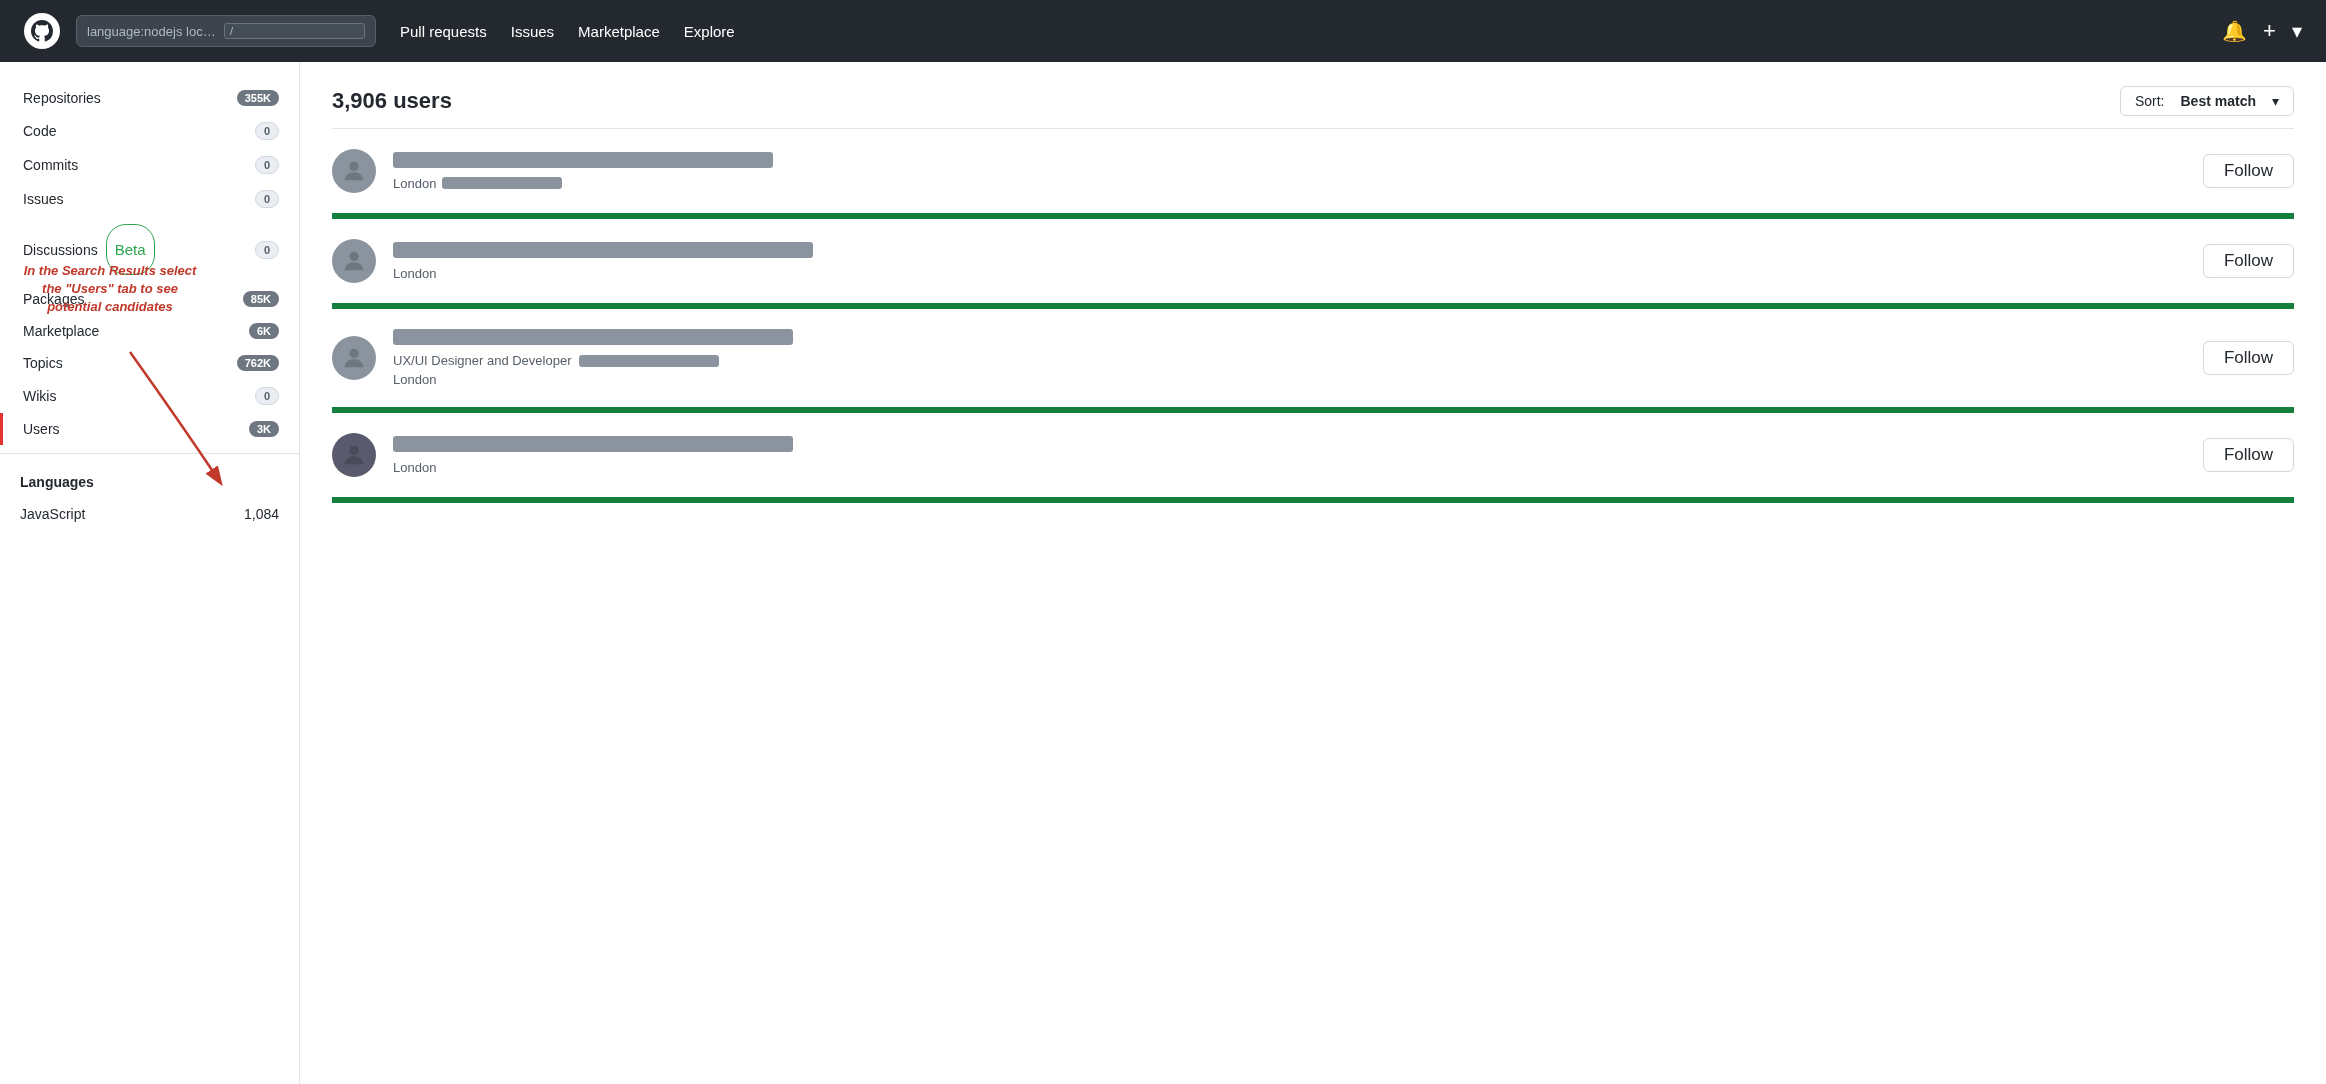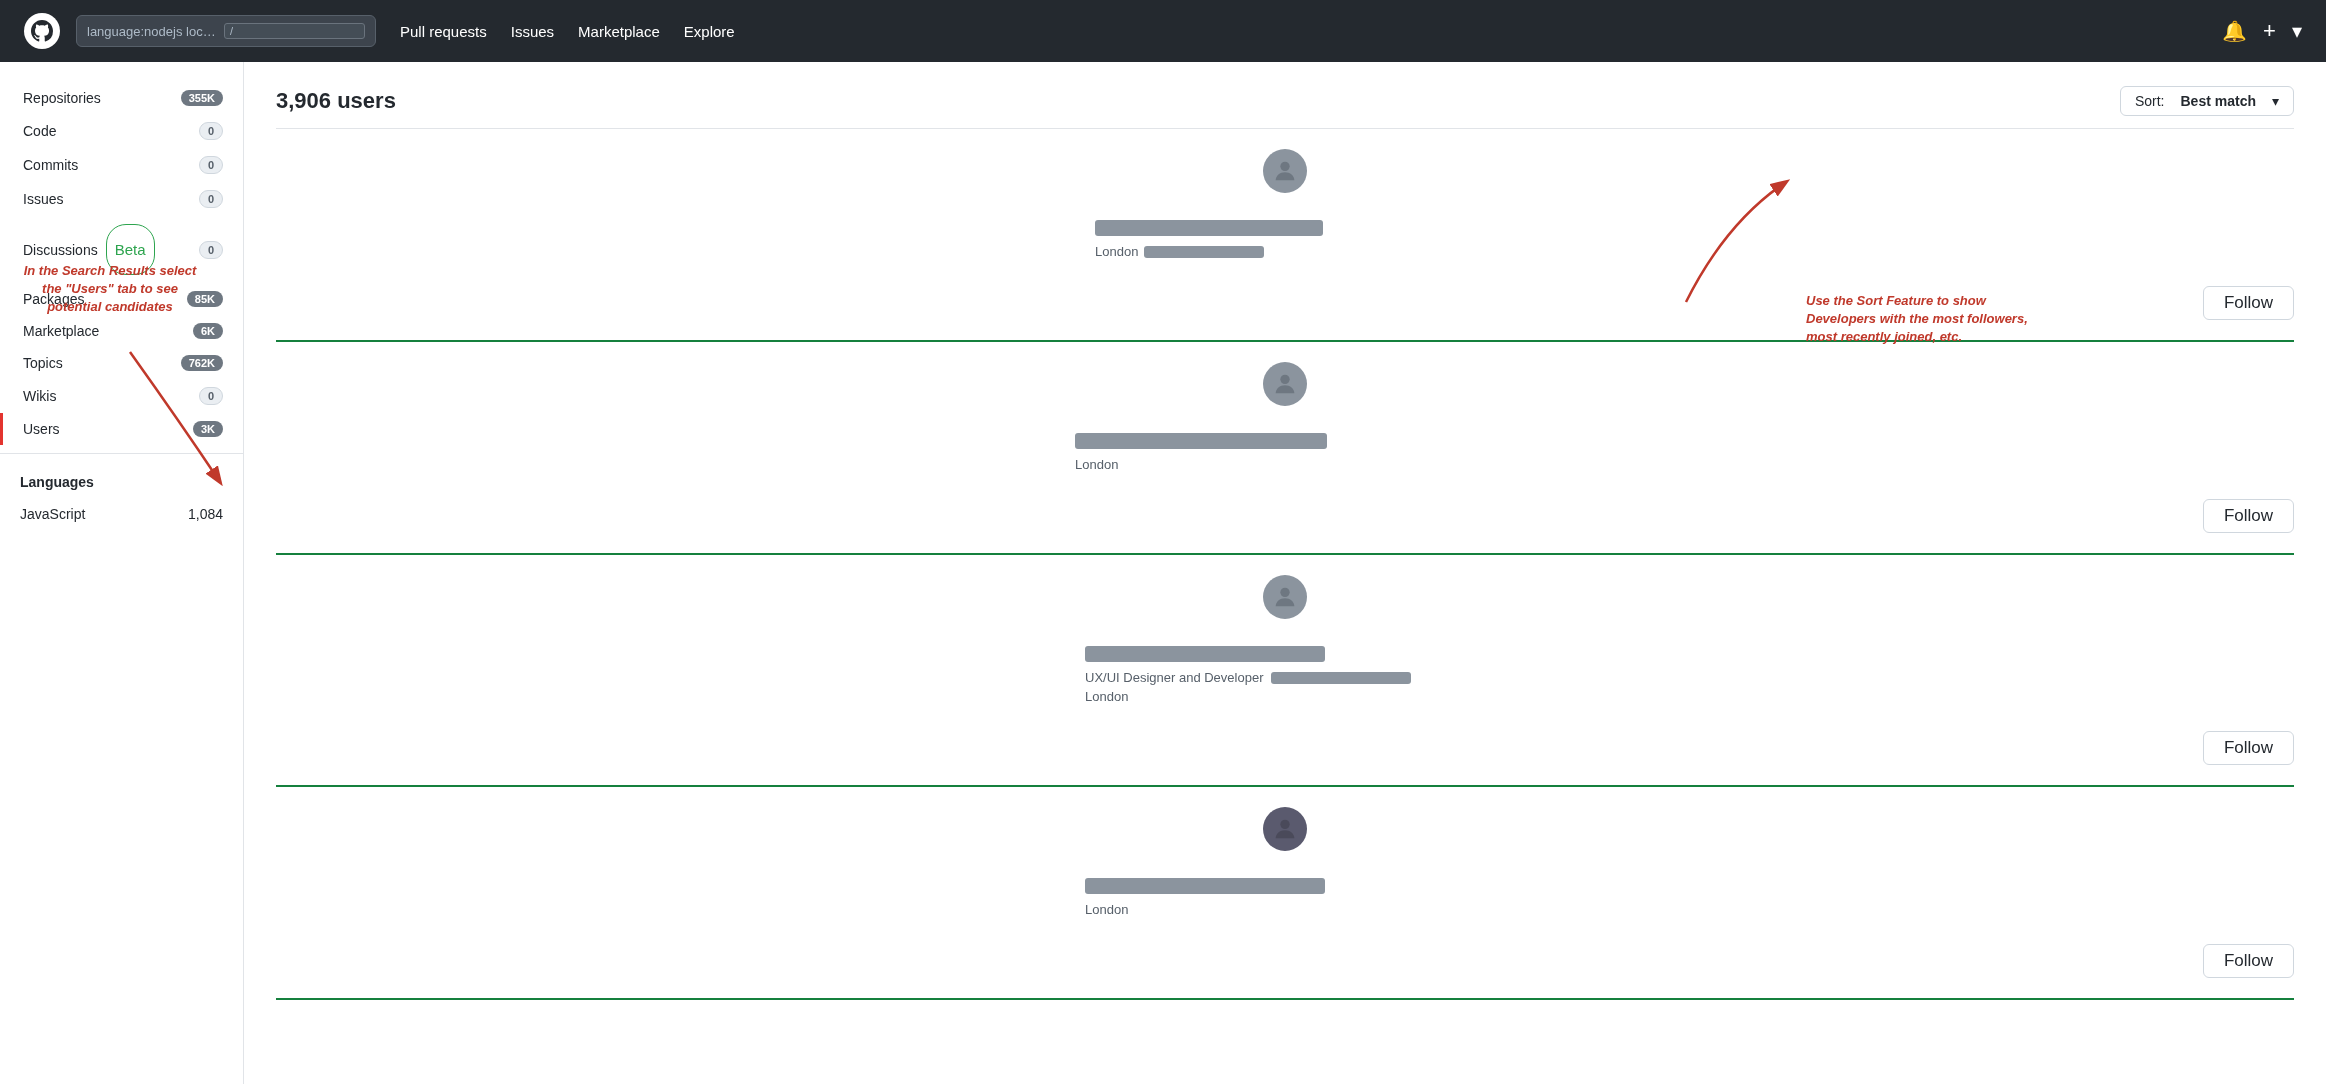--- a/index.html
+++ b/index.html
@@ -15,21 +15,21 @@
     .header-nav { display: flex; gap: 24px; margin-left: 8px; }
     .header-nav a { color: white; text-decoration: none; font-size: 15px; font-weight: 500; }
     .header-spacer { flex: 1; }
     .header-actions { display: flex; gap: 16px; align-items: center; }
     .header-actions .icon-btn { background: none; border: none; cursor: pointer; color: white; font-size: 20px; display: flex; align-items: center; }
 
     
     .main { display: flex; min-height: calc(100vh - 62px); background: white; }
 
     
-    .sidebar { width: 244px; flex-shrink: 0; padding: 20px 0; background: white; border-right: 1px solid #e1e4e8; }
+    .sidebar { width: 300px; flex-shrink: 0; padding: 20px 0; background: white; border-right: 1px solid #e1e4e8; }
     .sidebar-section { margin-bottom: 0; }
     .sidebar-item { display: flex; align-items: center; justify-content: space-between; padding: 8px 20px; cursor: pointer; border-left: 3px solid transparent; }
     .sidebar-item.active { border-left-color: #e3342f; background: #fff; }
     .sidebar-item-label { font-size: 14px; color: #24292f; display: flex; align-items: center; gap: 8px; }
     .beta-badge { border: 1px solid #2da44e; color: #2da44e; border-radius: 20px; padding: 16px 8px; font-size: 15px; font-weight: 500; }
     .badge { border-radius: 20px; padding: 2px 8px; font-size: 11px; font-weight: 600; }
     .badge-gray { background: #6e7781; color: white; }
     .badge-light { background: #eaeef2; color: #57606a; border: 1px solid #d0d7de; }
 
     
@@ -38,21 +38,21 @@
     .languages-item { display: flex; justify-content: space-between; padding: 4px 0; font-size: 14px; color: #24292f; }
 
     
     .content { flex: 1; padding: 24px 32px; background: white; position: relative; }
     .content-header { display: flex; align-items: center; justify-content: space-between; margin-bottom: 12px; }
     .results-count { font-size: 22px; font-weight: 600; color: #24292f; }
     .sort-btn { border: 1px solid #d0d7de; background: white; border-radius: 6px; padding: 6px 14px; font-size: 14px; cursor: pointer; color: #24292f; display: flex; align-items: center; gap: 16px; }
 
     
     .user-list { border-top: 1px solid #e1e4e8; }
-    .user-row { display: flex; align-items: center; padding: 20px 0; border-bottom: 2px solid #15803d; gap: 27px; flex-direction: column; }
+    .user-row { display: flex; align-items: center; padding: 20px 0; border-bottom: 6px solid #15803d; gap: 17px; }
     .user-avatar { width: 44px; height: 44px; border-radius: 50%; background: #8b949e; flex-shrink: 0; overflow: hidden; display: flex; align-items: center; justify-content: center; }
     .user-avatar svg { width: 28px; height: 28px; fill: #6e7781; }
     .user-info { flex: 1; min-width: 0; }
     .user-name-bar { height: 16px; background: #8b949e; border-radius: 3px; width: 380px; max-width: 60%; margin-bottom: 8px; }
     .user-location { font-size: 13px; color: #57606a; display: flex; align-items: center; gap: 6px; }
     .user-sub { font-size: 13px; color: #57606a; margin-bottom: 4px; display: flex; align-items: center; gap: 8px; }
     .user-sub-bar { height: 12px; background: #8b949e; border-radius: 3px; display: inline-block; }
     .follow-btn { border: 1px solid #d0d7de; background: white; border-radius: 6px; padding: 6px 20px; font-size: 17px; cursor: pointer; color: #24292f; white-space: nowrap; font-weight: 500; flex-shrink: 0; margin-left: auto; }
     .annotation-left-text { color: #c0392b; font-style: italic; font-size: 13px; font-weight: 600; text-align: center; line-height: 1.4; }
     .annotation-right-text { color: #c0392b; font-style: italic; font-size: 13px; font-weight: 600; line-height: 1.4; }
@@ -164,32 +164,20 @@
       <h3>Languages</h3>
       <div class="languages-item">
         <span>JavaScript</span>
         <span>1,084</span>
       </div>
     </div>
   </aside>
 
   <main class="content" style="position: relative;">
 
-    <div style="position: absolute; right: 280px; top: 230px; width: 240px; z-index: 20; pointer-events: none;">
-      <div class="annotation-right-text">Use the Sort Feature to show Developers with the most followers, most recently joined, etc.</div>
-
-      <svg style="position: absolute; left: -180px; top: -130px; width: 200px; height: 160px; overflow: visible;">
-        <defs>
-          <marker id="arrowhead-right" markerWidth="8" markerHeight="6" refX="6" refY="3" orient="auto">
-            <polygon points="0 0, 8 3, 0 6" fill="#c0392b"></polygon>
-          </marker>
-        </defs>
-        <path d="M 60 140 Q 100 60 160 20" stroke="#c0392b" stroke-width="2.5" fill="none" marker-end="url(#arrowhead-right)"></path>
-      </svg>
-    </div>
 
     <div class="content-header">
       <h1 class="results-count">3,906 users</h1>
       <button class="sort-btn">
         <span>Sort:</span>
         <strong>Best match</strong>
         <span>▾</span>
       </button>
     </div>
 

